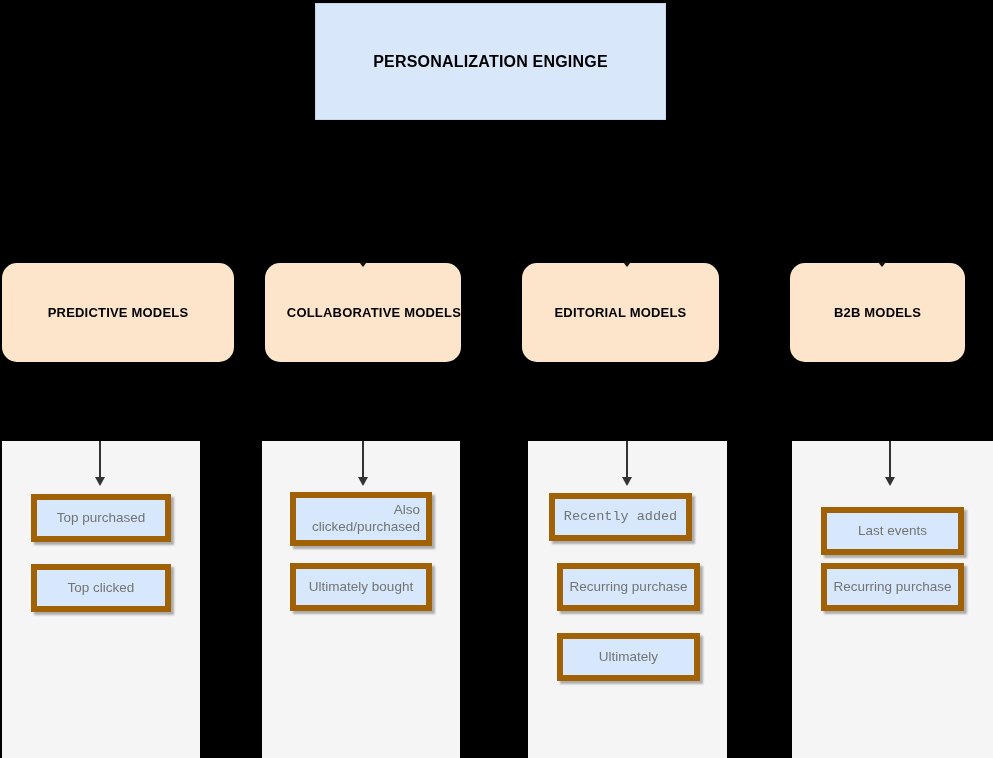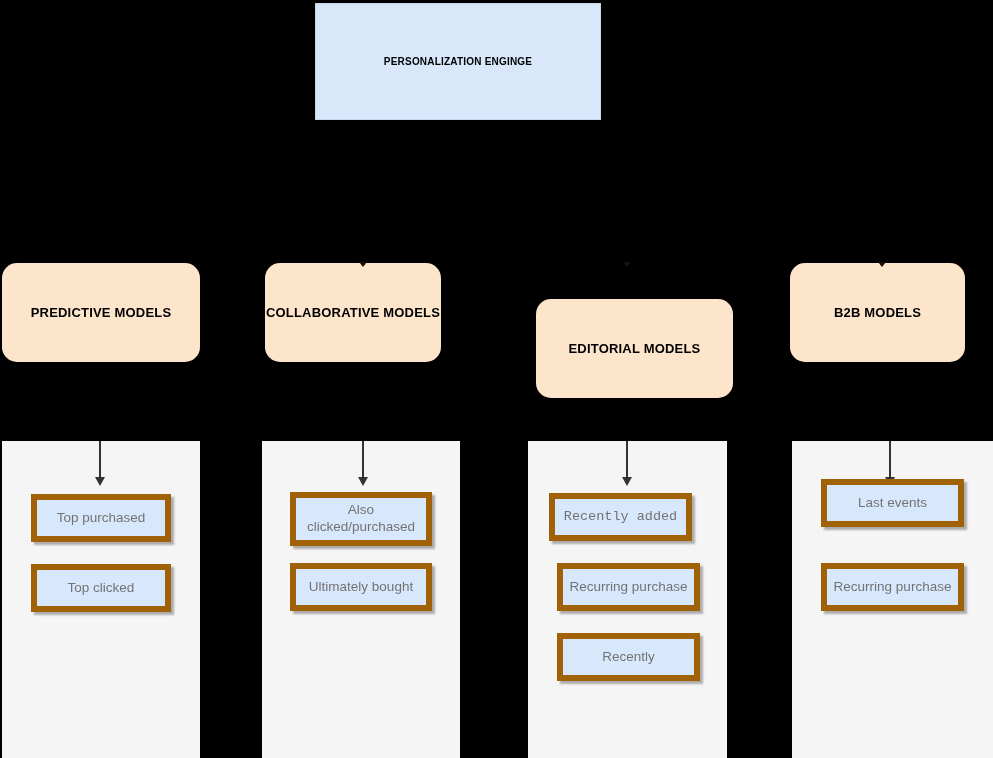--- a/index.html
+++ b/index.html
@@ -9,26 +9,26 @@
     height: 758px;
     overflow: hidden;
     font-family: "Liberation Sans", sans-serif;
   }
   body { background: #000000; position: relative; }
 
   .abs { position: absolute; box-sizing: border-box; }
 
   
   .root-box {
-    left: 315px; top: 3px; width: 286px; height: 117px;
+    left: 315px; top: 3px; width: 351px; height: 117px;
     background: #d9e7fb;
     border: 1px solid #c6d5ec;
     display: flex; align-items: center; justify-content: center;
     text-align: center;
-    font-weight: bold; font-size: 10px; color: #000;
+    font-weight: bold; font-size: 16px; color: #000;
     letter-spacing: 0.2px;
   }
 
   
   .cat-box {
     top: 263px; height: 99px;
     background: #fde5cb;
     border-radius: 15px;
     display: flex; align-items: center; justify-content: center;
     text-align: center;
@@ -67,78 +67,78 @@
     background: #d8e8fc;
     border: 6px solid #a16207;
     box-shadow: 3px 3px 2px rgba(0,0,0,0.30);
     display: flex; align-items: center; justify-content: center;
     text-align: center;
     font-size: 13.5px; color: #737373;
     line-height: 1.25;
     padding: 0 6px;
   }
   .h1row { height: 48px; }
-  .h2row { height: 54px; }
+  .h2row { height: 54px; text-align: right; }
 </style>
 </head>
 <body>
 
 <div class="abs root-box">
   <span>PERSONALIZATION ENGINGE</span>
 </div>
 
-<div class="abs cat-box" style="left:2px;width:198px;">
+<div class="abs cat-box" style="left:2px;width:232px;">
   <span>PREDICTIVE MODELS</span>
 </div>
 <div class="abs group-container" style="left:2px;width:198px;"></div>
 <div class="abs arrow-line" style="left:99px;"></div>
 <div class="abs arrow-head" style="left:95px;"></div>
 <div class="abs item-box h1row" style="left:31px;top:494px;width:140px;">
   <span>Top purchased</span>
 </div>
 <div class="abs item-box h1row" style="left:31px;top:564px;width:140px;align-items:center;">
   <span>Top clicked</span>
 </div>
 
-<div class="abs cat-box" style="left:265px;width:176px;">
+<div class="abs cat-box" style="left:265px;width:196px;justify-content:flex-end;">
   <span>COLLABORATIVE MODELS</span>
 </div>
 <div class="abs notch" style="left:359px;"></div>
 <div class="abs group-container" style="left:262px;width:198px;"></div>
 <div class="abs arrow-line" style="left:362px;"></div>
 <div class="abs arrow-head" style="left:358px;"></div>
 <div class="abs item-box h2row" style="left:290px;top:492px;width:142px;">
   <span>Also clicked/purchased</span>
 </div>
 <div class="abs item-box h1row" style="left:290px;top:563px;width:142px;align-items:center;">
   <span>Ultimately bought</span>
 </div>
 
-<div class="abs cat-box" style="left:536px;width:197px;margin-top:36px;">
+<div class="abs cat-box" style="left:522px;width:197px;">
   <span>EDITORIAL MODELS</span>
 </div>
 <div class="abs notch" style="left:623px;"></div>
 <div class="abs group-container" style="left:528px;width:199px;"></div>
 <div class="abs arrow-line" style="left:626px;"></div>
 <div class="abs arrow-head" style="left:622px;"></div>
 <div class="abs item-box h1row" style="left:549px;top:493px;width:143px;font-family:Liberation Mono, monospace;">
   <span>Recently added</span>
 </div>
 <div class="abs item-box h1row" style="left:557px;top:563px;width:143px;">
   <span>Recurring purchase</span>
 </div>
 <div class="abs item-box h1row" style="left:557px;top:633px;width:143px;">
-  <span>Recently</span>
+  <span>Ultimately</span>
 </div>
 
 <div class="abs cat-box" style="left:790px;width:175px;">
   <span>B2B MODELS</span>
 </div>
 <div class="abs notch" style="left:878px;"></div>
 <div class="abs group-container" style="left:792px;width:201px;"></div>
 <div class="abs arrow-line" style="left:889px;"></div>
 <div class="abs arrow-head" style="left:885px;"></div>
-<div class="abs item-box h1row" style="left:821px;top:479px;width:143px;">
+<div class="abs item-box h1row" style="left:821px;top:507px;width:143px;">
   <span>Last events</span>
 </div>
 <div class="abs item-box h1row" style="left:821px;top:563px;width:143px;">
   <span>Recurring purchase</span>
 </div>
 
 </body></html>

